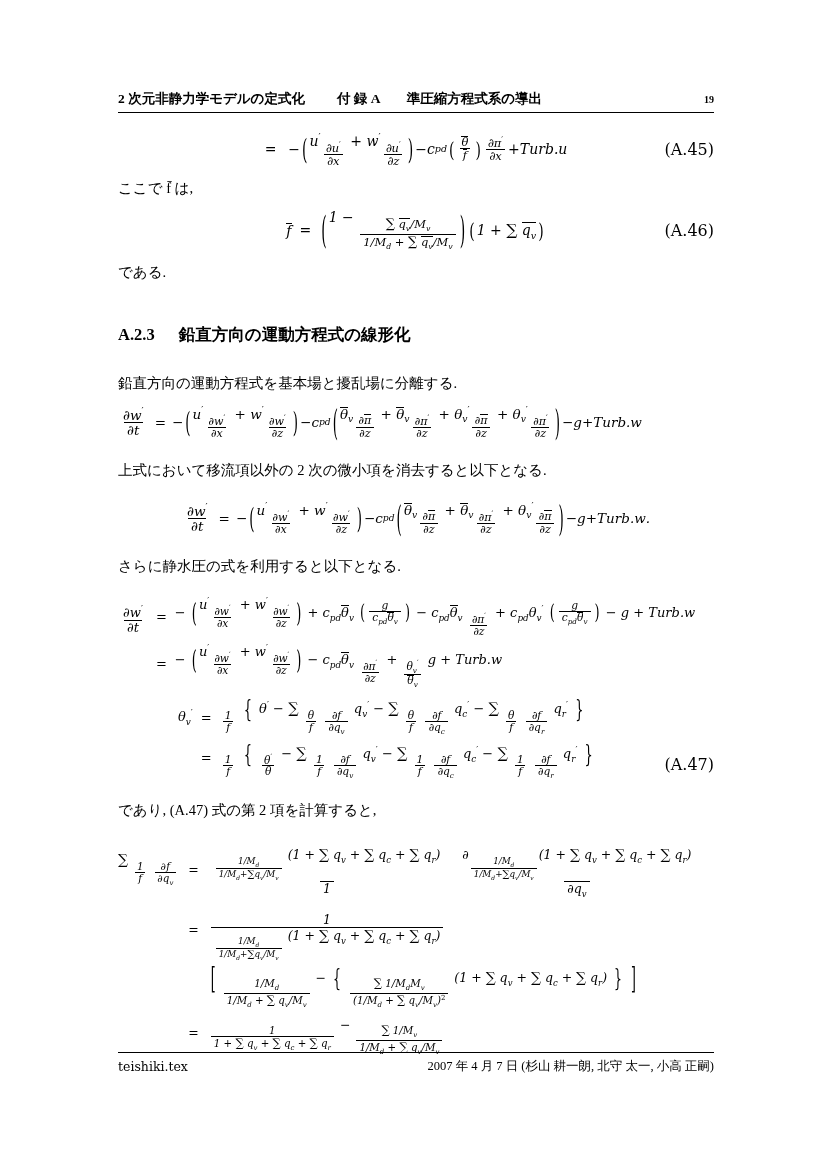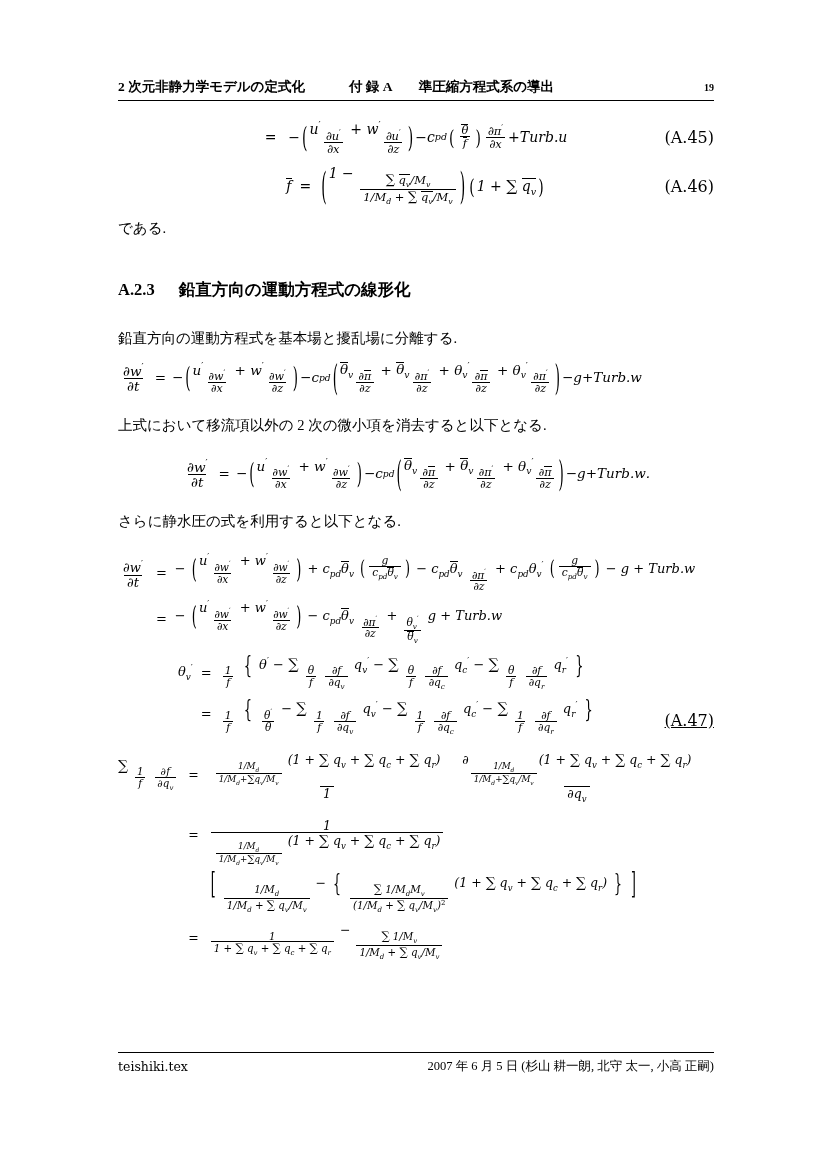--- a/index.html
+++ b/index.html
@@ -17,34 +17,34 @@
   }
   .page {
     position: absolute;
     left: 0; top: 0;
     width: 826px;
     height: 1169px;
   }
   .content {
     position: absolute;
     left: 118px;
-    top: 78px;
+    top: 90px;
     width: 596px;
   }
 
   
   .runhead {
     display: flex;
     align-items: baseline;
     font-weight: bold;
     font-size: 13.5px;
     padding-bottom: 4px;
   }
   .runhead .rh-left { white-space: nowrap; }
-  .runhead .rh-mid  { margin-left: 44px; white-space: nowrap; }
+  .runhead .rh-mid  { margin-left: 32px; white-space: nowrap; }
   .runhead .rh-right{ margin-left: auto; font-size: 10px; }
   .rule-top {
     border-bottom: 1.2px solid #000;
     margin-bottom: 18px;
   }
 
   
   .jp {
     font-size: 14.5px;
     line-height: 1.55;
@@ -223,20 +223,21 @@
         <span class="frac small">
             <span class="n">∂π<sup class="prime">′</sup></span>
             <span class="d">∂<i>x</i></span>
           </span>
         <span class="op">+</span>
         <i>T</i><i>u</i><i>r</i><i>b</i>.<i>u</i>
       </div>
       <span class="eqno">(A.45)</span>
     </div>
 
+    <div class="jp">ここで f̄ は,</div>
 
     <div class="eqrow">
       <div class="eqbody math">
         <span class="ovb"><i>f</i></span>
         <span style="margin:0 8px;">=</span>
         <span class="paren">
           <span class="pl s3">(</span>
           <span>1 <span class="op">−</span>
             <span class="frac small">
               <span class="n"><span class="sum">∑</span> <span class="ovb"><i>q</i><sub>v</sub></span>/<i>M</i><sub>v</sub></span>
@@ -564,23 +565,24 @@
               </span>
             <span class="frac small">
                 <span class="n">∂<i>f</i></span>
                 <span class="d">∂<i>q</i><sub>r</sub></span>
               </span>
             <i>q</i><sub>r</sub><sup class="prime">′</sup>
           </span>
           <span class="brc">}</span>
         </div>
       </div>
-      <span class="eqno" style="top:auto; bottom:6px; transform:none;text-decoration:underline;">(A.47)</span>
-    </div>
-
+      <span class="eqno" style="top:auto; bottom:6px; transform:none;">(A.47)</span>
+    </div>
+
+    <div class="jp tight">であり, (A.47) 式の第 2 項を計算すると,</div>
 
     <div class="eqrow">
       <div class="align math" style="font-size:12.5px; column-gap:10px;">
 
         <div class="lhs">
           <span class="sum">∑</span>
           <span class="frac small">
               <span class="n">1</span>
               <span class="d"><i>f</i></span>
             </span>
@@ -660,16 +662,16 @@
         </div>
 
       </div>
     </div>
 
   </div>
 
   <div class="rule-bot"></div>
   <div class="footer">
     <span class="fl">teishiki.tex</span>
-    <span class="fr">2007 年 6 月 5 日 (杉山 耕一朗, 北守 太一, 小高 正嗣)</span>
+    <span class="fr">2007 年 4 月 7 日 (杉山 耕一朗, 北守 太一, 小高 正嗣)</span>
   </div>
 
 </div>
 
 </body></html>

